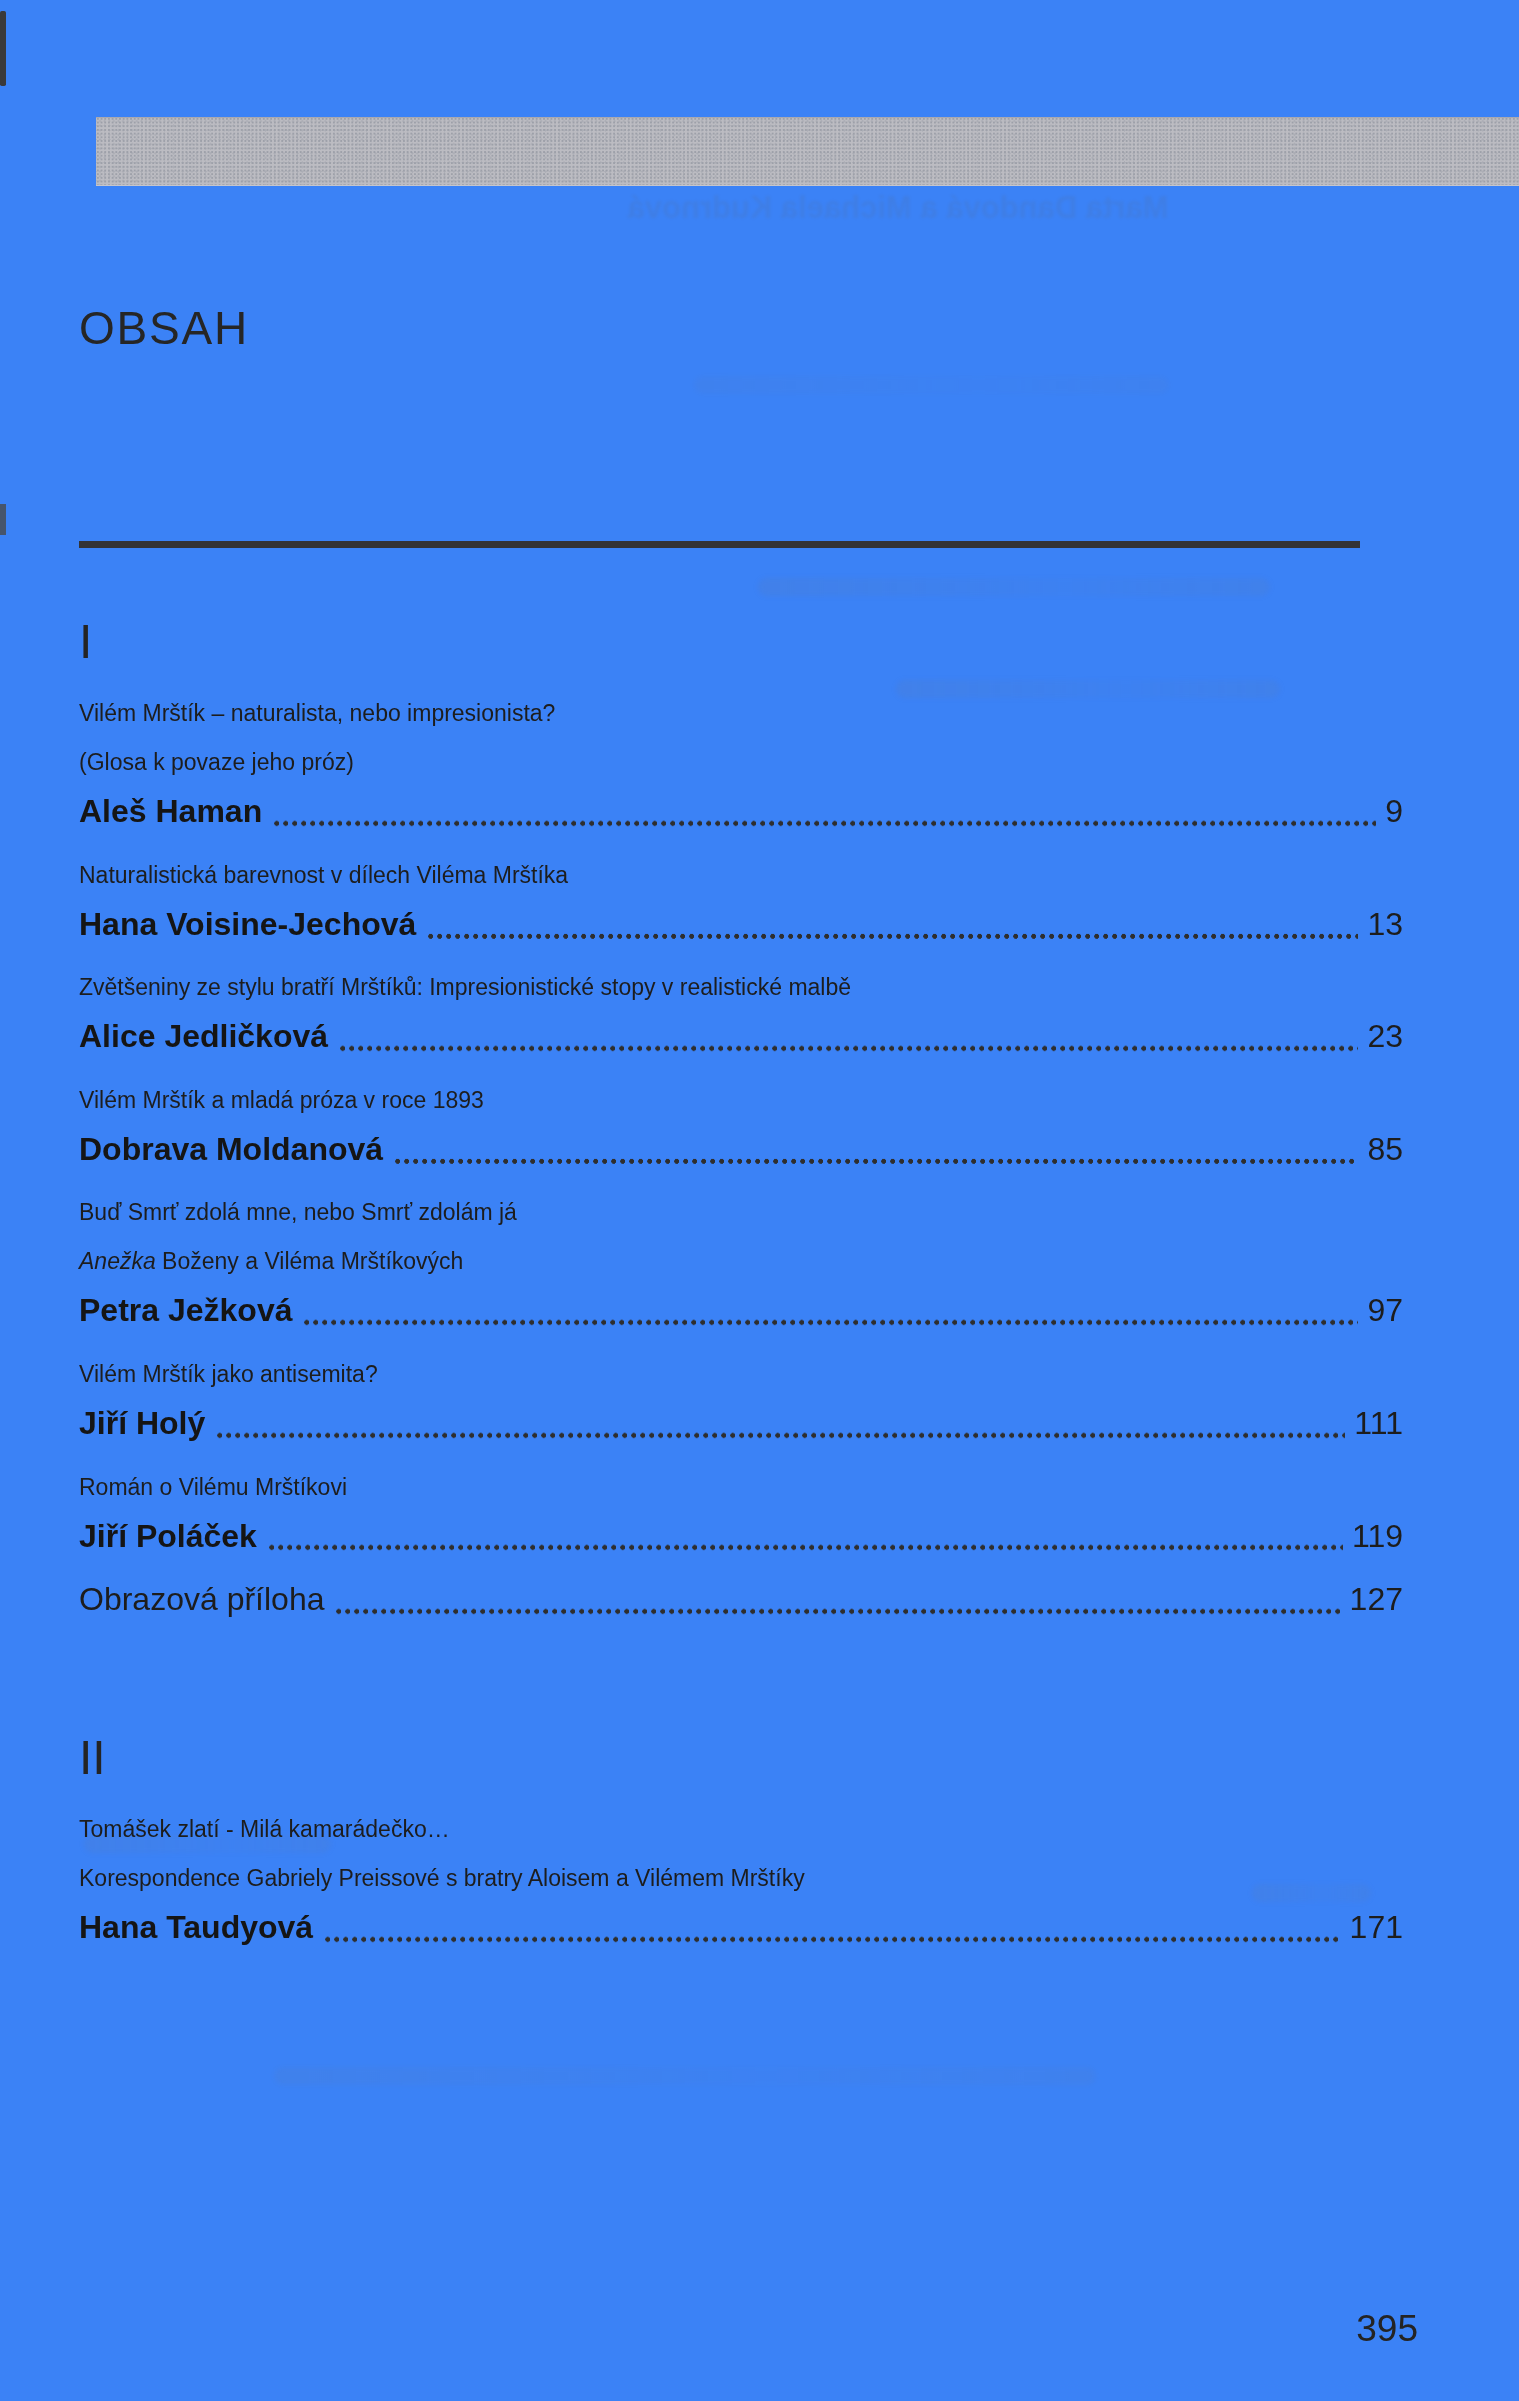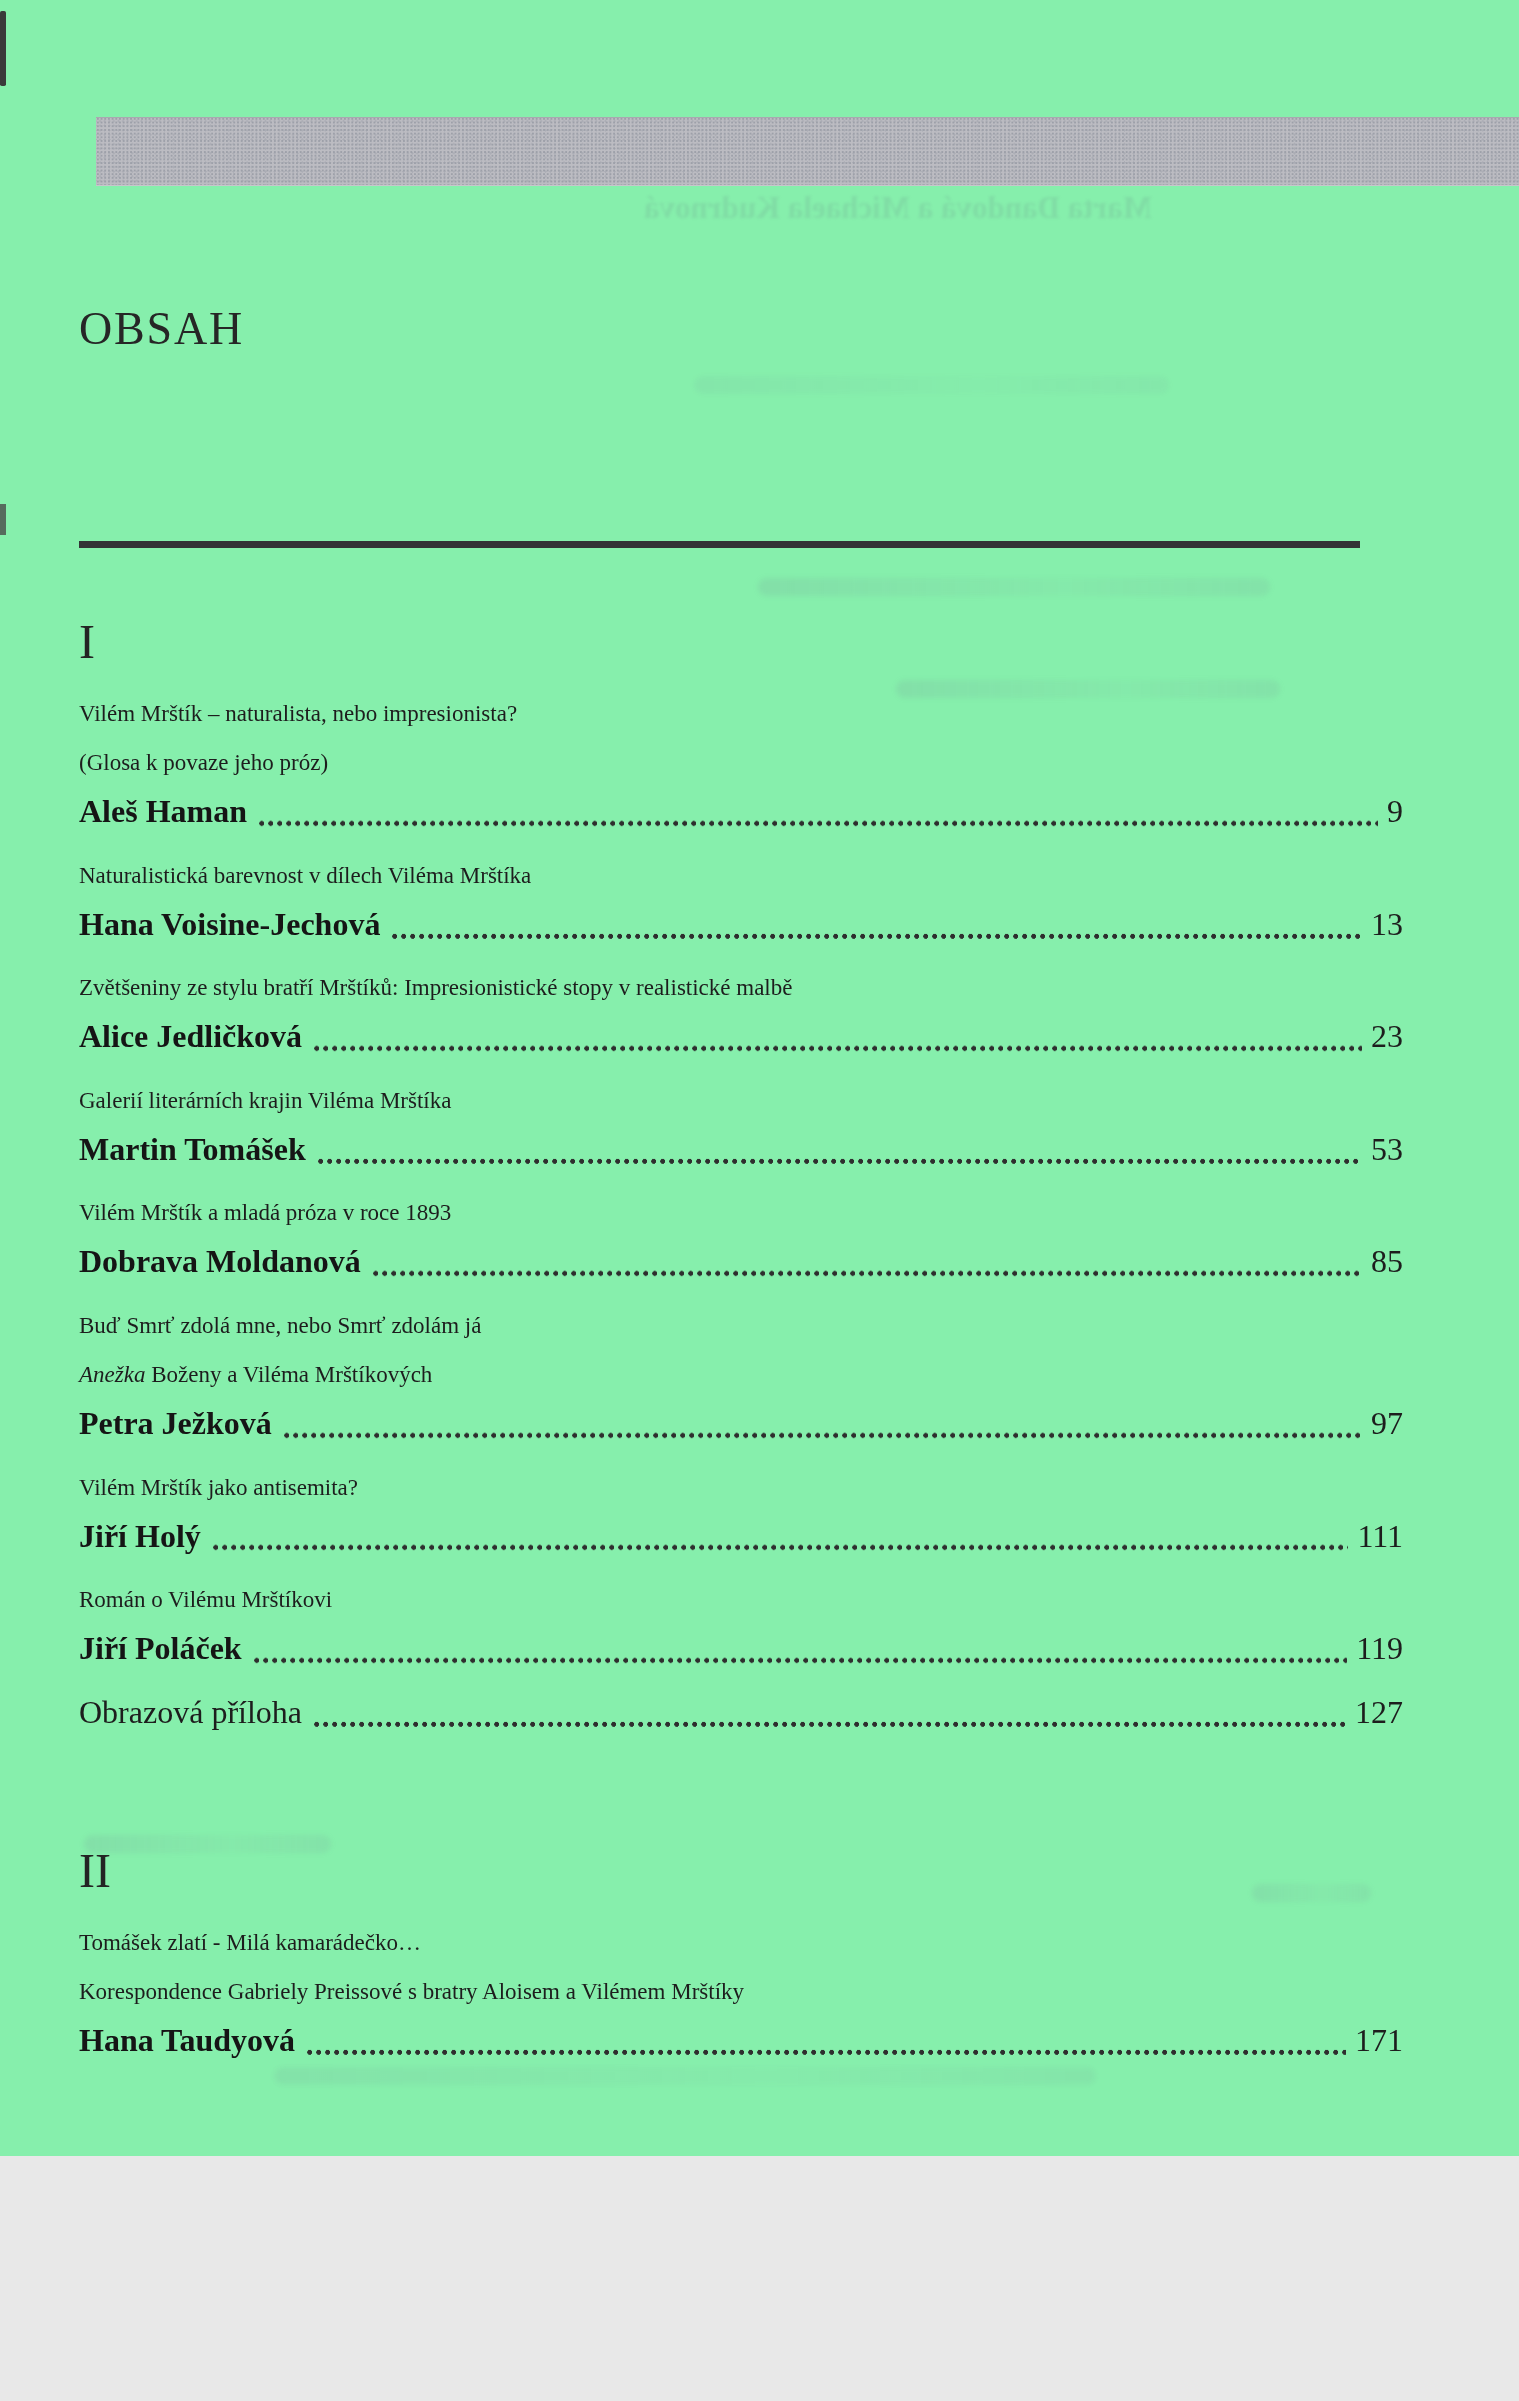--- a/index.html
+++ b/index.html
@@ -1,21 +1,21 @@
 <!DOCTYPE html>
 <html lang="cs" style="font-size:14.6px"><head>
 <meta charset="utf-8">
 <style>
   html,body{margin:0;padding:0;background:#e8e8e8;}
   .page{
     position:relative;
-    width:1520px;height:2156px;
-    background:#86efac;
+    width:1520px;height:2401px;
+    background:#3b82f6;
     overflow:hidden;
-    font-family:Liberation Serif, serif;
+    font-family:Liberation Sans, sans-serif;
     color:#1f1f1f;
   }
   
   .edge-artifact{
     position:absolute;left:0;top:11px;width:6.4px;height:75px;
     background:#3a3a3a;border-radius:1.8px;
   }
   .edge-artifact-2{
     position:absolute;left:0;top:504px;width:5.5px;height:31px;
     background:#4a4a4a;opacity:.8;
@@ -141,28 +141,20 @@
       </div>
       <div class="entry">
         <div class="entry-title"><span>Zvětšeniny ze stylu bratří Mrštíků: Impresionistické stopy v realistické malbě</span></div>
         <div class="author-row">
           <span class="author">Alice Jedličková</span>
           <span class="leader"></span>
           <span class="pageno">23</span>
         </div>
       </div>
       <div class="entry">
-        <div class="entry-title"><span>Galerií literárních krajin Viléma Mrštíka</span></div>
-        <div class="author-row">
-          <span class="author">Martin Tomášek</span>
-          <span class="leader"></span>
-          <span class="pageno">53</span>
-        </div>
-      </div>
-      <div class="entry">
         <div class="entry-title"><span>Vilém Mrštík a mladá próza v roce 1893</span></div>
         <div class="author-row">
           <span class="author">Dobrava Moldanová</span>
           <span class="leader"></span>
           <span class="pageno">85</span>
         </div>
       </div>
       <div class="entry">
         <div class="entry-title"><span>Buď Smrť zdolá mne, nebo Smrť zdolám já</span></div>
         <div class="entry-title"><i>Anežka </i><span>Boženy a Viléma Mrštíkových</span></div>

